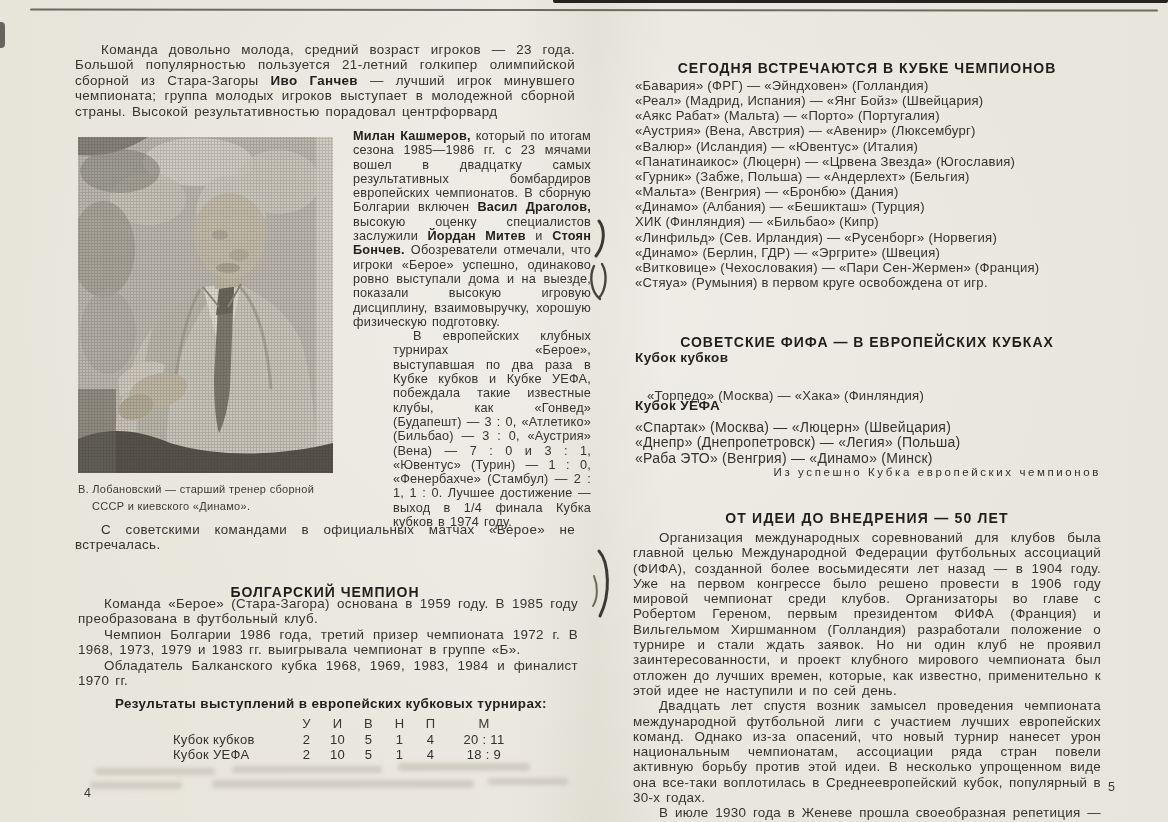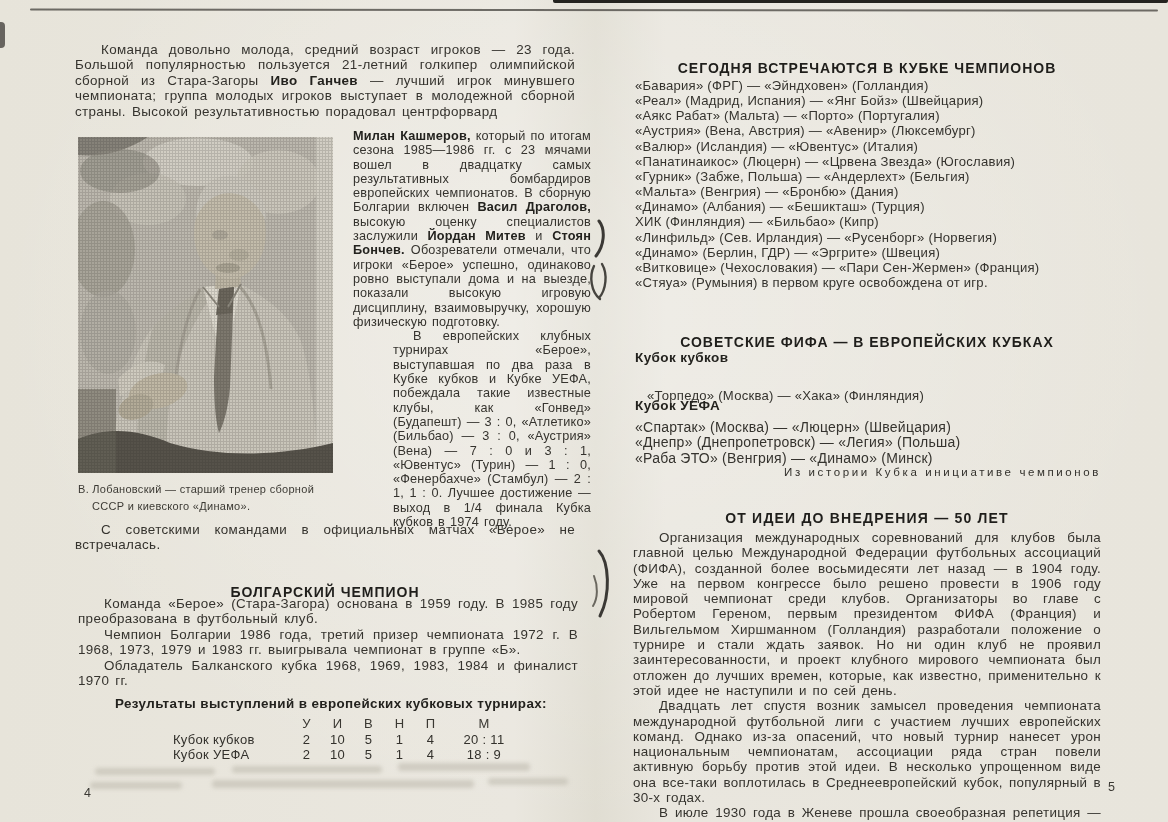--- a/index.html
+++ b/index.html
@@ -225,21 +225,21 @@
         <p>«Торпедо» (Москва) — «Хака» (Финляндия)</p>
       </div>
 
     <p class="cuplabel lab2">Кубок УЕФА</p>
     <div class="m2">
         <p>«Спартак» (Москва) — «Люцерн» (Швейцария)</p>
         <p>«Днепр» (Днепропетровск) — «Легия» (Польша)</p>
         <p>«Раба ЭТО» (Венгрия) — «Динамо» (Минск)</p>
       </div>
 
-    <p class="kicker">Из истории Кубка инициативе чемпионов</p>
+    <p class="kicker">Из успешно Кубка европейских чемпионов</p>
 
     <h2 class="h2 h2-history">ОТ ИДЕИ ДО ВНЕДРЕНИЯ — 50 ЛЕТ</h2>
 
     <div class="history">
         <p class="jp indent">Организация международных соревнований для клубов была главной целью Международной Федерации футбольных ассоциаций (ФИФА), созданной более восьмидесяти лет назад — в 1904 году. Уже на первом конгрессе было решено провести в 1906 году мировой чемпионат среди клубов. Организаторы во главе с Робертом Гереном, первым президентом ФИФА (Франция) и Вильгельмом Хиршманном (Голландия) разработали положение о турнире и стали ждать заявок. Но ни один клуб не проявил заинтересованности, и проект клубного мирового чемпионата был отложен до лучших времен, которые, как известно, применительно к этой идее не наступили и по сей день.</p>
         <p class="jp indent">Двадцать лет спустя возник замысел проведения чемпионата международной футбольной лиги с участием лучших европейских команд. Однако из-за опасений, что новый турнир нанесет урон национальным чемпионатам, ассоциации ряда стран повели активную борьбу против этой идеи. В несколько упрощенном виде она все-таки воплотилась в Среднеевропейский кубок, популярный в 30-х годах.</p>
         <p class="jp indent">В июле 1930 года в Женеве прошла своеобразная репетиция — по инициативе чемпиона Швейцарии клуба «Серветт» был разыгран</p>
       </div>
   </div>
 

